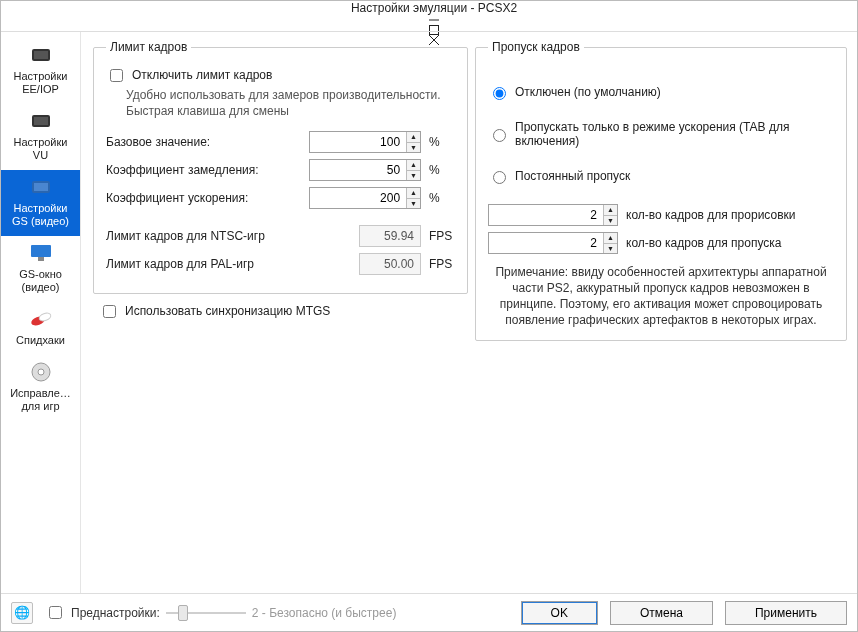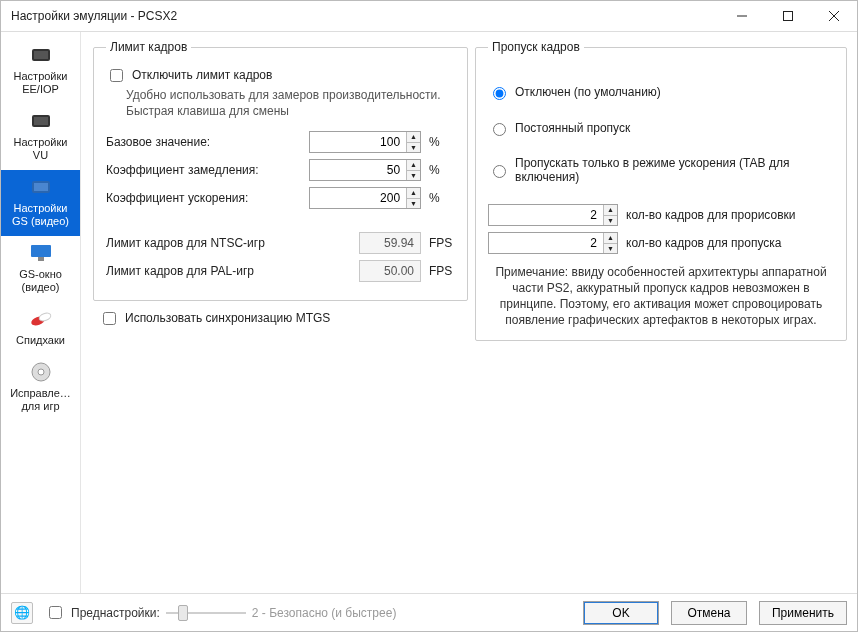--- a/index.html
+++ b/index.html
@@ -1,18 +1,18 @@
 <!DOCTYPE html>
 <html><head>
 <meta charset="utf-8">
 <style>
   * { box-sizing: border-box; }
   html, body { margin:0; padding:0; font-family: "Segoe UI", Tahoma, sans-serif; font-size:12px; color:#222; background:#fff; }
   .window { width:858px; height:632px; border:1px solid #bbb; display:flex; flex-direction:column; }
-  .titlebar { height:30px; display:flex; align-items:center; padding:0 0 0 10px; background:#fff; }
+  .titlebar { height:30px; display:flex; align-items:center; padding:0 0 0 10px; background:#fff;flex-direction:column; }
   .titlebar .title { flex:1; font-size:12px; }
   .titlebar .ctrl { width:46px; height:30px; display:flex; align-items:center; justify-content:center; color:#222; }
   .body { flex:1; display:flex; border-top:1px solid #ddd; overflow:hidden; }
   .sidebar { width:80px; background:#fff; border-right:1px solid #e5e5e5; padding-top:6px; }
   .side-item { display:flex; flex-direction:column; align-items:center; text-align:center; padding:6px 2px 8px; font-size:11px; line-height:13px; cursor:default; }
   .side-item.sel { background:#0a66d6; color:#fff; }
   .side-item .ico { width:28px; height:22px; margin-bottom:4px; display:flex; align-items:center; justify-content:center; }
   .main { flex:1; padding:8px 10px 0 12px; display:flex; gap:10px; overflow:hidden; }
   .col { flex:1; min-width:0; }
   fieldset { border:1px solid #ccc; border-radius:2px; padding:10px 12px 12px; margin:0 0 10px 0; }
@@ -32,21 +32,21 @@
   .hint { color:#555; font-size:12px; margin-left:20px; line-height:16px; }
   .radio-row { display:flex; align-items:center; gap:6px; margin:20px 0; }
   .note { text-align:center; color:#333; font-size:12px; line-height:16px; margin-top:10px; padding:0 4px; }
   .statusbar { height:38px; border-top:1px solid #ddd; display:flex; align-items:center; padding:0 10px; gap:12px; }
   .statusbar .preset { display:flex; align-items:center; gap:6px; color:#333; }
   .statusbar .preset .dis { color:#9a9a9a; }
   .statusbar .slider { width:80px; height:18px; position:relative; }
   .statusbar .slider .track { position:absolute; left:0; right:0; top:8px; height:2px; background:#cfcfcf; }
   .statusbar .slider .thumb { position:absolute; left:12px; top:1px; width:10px; height:16px; background:#e8e8e8; border:1px solid #b0b0b0; border-radius:2px; }
   .statusbar .spacer { flex:1; }
-  .btn { min-width:76px; height:24px; border:1px solid #a0a0a0; background:#f5f5f5; font-size:12px; padding:0 12px; cursor:default; }
+  .btn { min-width:76px; height:24px; border:1px solid #a0a0a0; background:#f5f5f5; font-size:12px; padding:0 29px; cursor:default; }
   .btn.default { box-shadow:0 0 0 1px #2a7bd6 inset; }
   .globe { width:22px; height:22px; border:1px solid #bfbfbf; border-radius:2px; display:flex; align-items:center; justify-content:center; font-size:13px; color:#2a7bd6; background:#f7f7f7; }
   .right-label { font-size:12px; }
   svg { display:block; }
 </style>
 </head>
 <body>
 
 <div class="window">
 
@@ -180,21 +180,21 @@
             <div class="numbox">
               <input value="200" style="">
               <div class="spin">
                   <div>▲</div>
                   <div>▼</div>
                 </div>
             </div>
             <span class="unit">%</span>
           </div>
 
-          <div class="row" style="margin-top:23px;">
+          <div class="row" style="margin-top:16px;">
             <span class="label" style="width:245px">Лимит кадров для NTSC-игр</span>
             <div class="numbox disabled" style="width:62px">
               <input disabled="" value="59.94" style="">
             </div>
             <span class="unit">FPS</span>
           </div>
 
           <div class="row">
             <span class="label" style="width:245px">Лимит кадров для PAL-игр</span>
             <div class="numbox disabled" style="width:62px">
@@ -213,25 +213,25 @@
       <div class="col">
         <fieldset>
           <legend>Пропуск кадров</legend>
 
           <div class="radio-row">
             <input type="radio" name="fs" checked="" style="">
             <span>Отключен (по умолчанию)</span>
           </div>
           <div class="radio-row">
             <input type="radio" name="fs" style="">
-            <span>Постоянный пропуск</span>
+            <span>Пропускать только в режиме ускорения (TAB для включения)</span>
           </div>
           <div class="radio-row">
             <input type="radio" name="fs" style="">
-            <span>Пропускать только в режиме ускорения (TAB для включения)</span>
+            <span>Постоянный пропуск</span>
           </div>
 
           <div class="row" style="margin-top:10px;">
             <div class="numbox" style="width:130px">
               <input value="2" style="">
               <div class="spin">
                   <div>▲</div>
                   <div>▼</div>
                 </div>
             </div>

